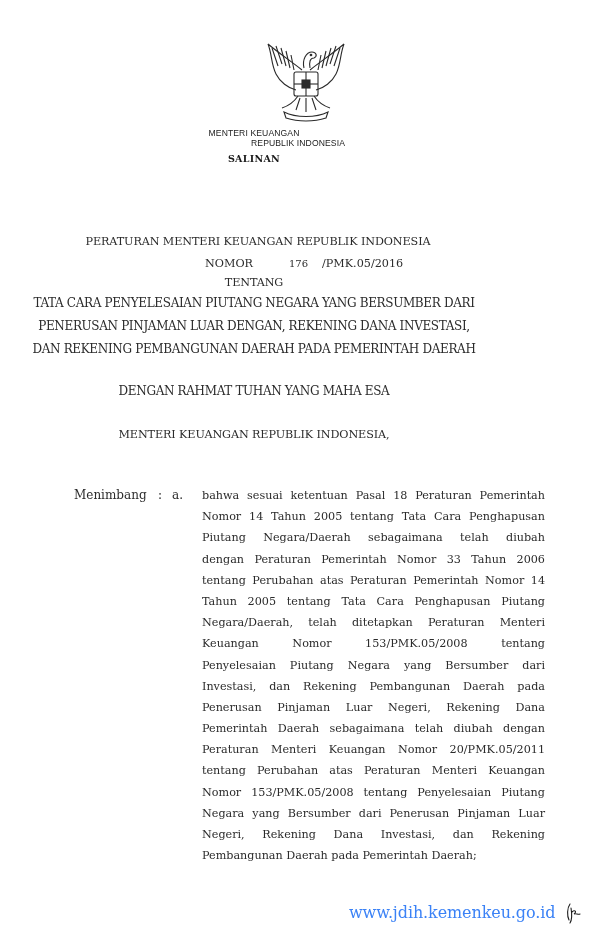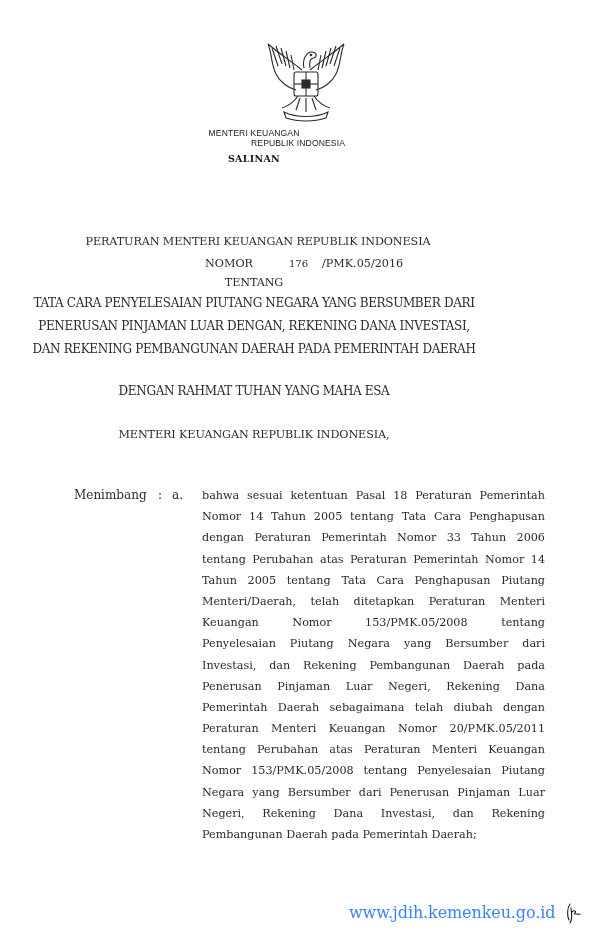--- a/index.html
+++ b/index.html
@@ -73,24 +73,25 @@
 <div class="center subject" style="top:384px;">DENGAN RAHMAT TUHAN YANG MAHA ESA</div>
 <div class="center title" style="top:428px;">MENTERI KEUANGAN REPUBLIK INDONESIA,</div>
 
 <div class="label" style="left:74px; top:488px;">Menimbang</div>
 <div class="label" style="left:158px; top:488px;">:</div>
 <div class="label" style="left:172px; top:488px;">a.</div>
 
 <div class="body-text">
   <span class="ln">bahwa sesuai ketentuan Pasal 18 Peraturan Pemerintah</span>
   <span class="ln">Nomor 14 Tahun 2005 tentang Tata Cara Penghapusan</span>
+  <span class="ln">Piutang Negara/Daerah sebagaimana telah diubah</span>
   <span class="ln">dengan Peraturan Pemerintah Nomor 33 Tahun 2006</span>
   <span class="ln">tentang Perubahan atas Peraturan Pemerintah Nomor 14</span>
   <span class="ln">Tahun 2005 tentang Tata Cara Penghapusan Piutang</span>
-  <span class="ln">Menteri/Daerah, telah ditetapkan Peraturan Menteri</span>
+  <span class="ln">Negara/Daerah, telah ditetapkan Peraturan Menteri</span>
   <span class="ln">Keuangan Nomor 153/PMK.05/2008 tentang</span>
   <span class="ln">Penyelesaian Piutang Negara yang Bersumber dari</span>
   <span class="ln">Investasi, dan Rekening Pembangunan Daerah pada</span>
   <span class="ln">Penerusan Pinjaman Luar Negeri, Rekening Dana</span>
   <span class="ln">Pemerintah Daerah sebagaimana telah diubah dengan</span>
   <span class="ln">Peraturan Menteri Keuangan Nomor 20/PMK.05/2011</span>
   <span class="ln">tentang Perubahan atas Peraturan Menteri Keuangan</span>
   <span class="ln">Nomor 153/PMK.05/2008 tentang Penyelesaian Piutang</span>
   <span class="ln">Negara yang Bersumber dari Penerusan Pinjaman Luar</span>
   <span class="ln">Negeri, Rekening Dana Investasi, dan Rekening</span>

